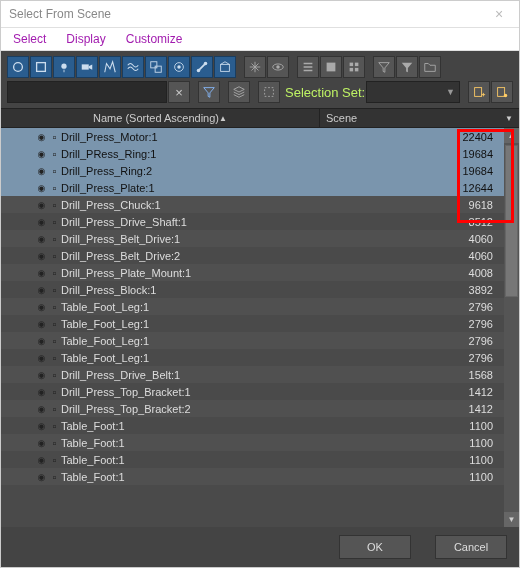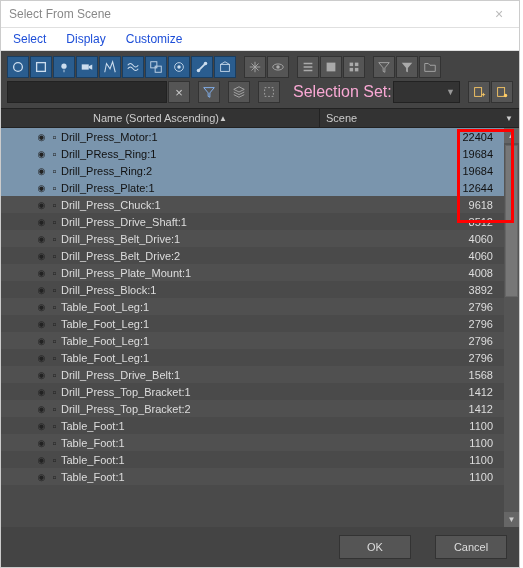--- a/index.html
+++ b/index.html
@@ -1,29 +1,29 @@
 <!DOCTYPE html>
 <html><head>
 <meta charset="utf-8">
 <style>
 html,body{margin:0;padding:0;font-family:"Segoe UI",Arial,sans-serif;font-size:11px;background:#fff}
 .window{width:520px;height:568px;background:#fff;display:flex;flex-direction:column;border:1px solid #ccc;box-sizing:border-box;position:relative}
 .titlebar{height:26px;display:flex;align-items:center;padding-left:8px;color:#888;font-size:12px;border-bottom:1px solid #e0e0e0}
 .titlebar .close{margin-left:auto;width:40px;text-align:center;color:#bbb;font-size:14px}
-.menubar{height:22px;display:flex;align-items:center;padding-left:12px;gap:20px;color:#1d4ed8;font-size:12px;border-bottom:1px solid #e0e0e0}
+.menubar{height:22px;display:flex;align-items:center;padding-left:12px;gap:20px;color:#a21caf;font-size:12px;border-bottom:1px solid #e0e0e0}
 .toolbar-wrap{background:#444;padding:5px 6px}
 .toolbar-row{display:flex;align-items:center;gap:1px;margin-bottom:3px}
 .toolbar-row:last-child{margin-bottom:0}
 .tbtn{width:22px;height:22px;background:#555;color:#ccc;display:flex;align-items:center;justify-content:center;font-size:12px;border:1px solid #333;box-sizing:border-box;cursor:pointer}
 .tbtn.active{background:#2a5d8f;border-color:#1a3d5f}
 .tbtn svg{width:14px;height:14px}
 .tgap{width:6px}
 .name-input{width:150px;height:20px;background:#2a2a2a;border:1px solid #222;color:#ccc;padding:0 4px}
 .clear-btn{width:22px;height:22px;background:#555;color:#ccc;display:flex;align-items:center;justify-content:center;font-size:13px;border:1px solid #333;box-sizing:border-box}
-.sel-label{color:#f9a8d4;margin-left:12px;font-size:16px}
+.sel-label{color:#bef264;margin-left:4px;font-size:13px}
 .sel-combo{flex:1;max-width:102px;height:20px;background:#333;border:1px solid #222;color:#999;display:flex;align-items:center;justify-content:flex-end;padding-right:4px;font-size:9px}
 .headers{display:flex;background:#333;color:#ccc;font-size:11px;border-top:1px solid #222;border-bottom:1px solid #222}
 .headers .h1{width:290px;padding:3px 14px;display:flex;align-items:center;justify-content:center;border-right:1px solid #222}
 .headers .h2{flex:1;padding:3px 6px;display:flex;align-items:center;justify-content:space-between}
 .sort-arrow{font-size:8px}
 .list{flex:1;background:#4a4a4a;overflow:hidden;position:relative}
 .row{display:flex;align-items:center;height:17px;font-size:11px;color:#ddd}
 .row.sel{background:#7a95ad;color:#111}
 .row.alt{background:#505050}
 .row .icons{display:flex;gap:-1px;margin-left:34px;width:26px}

